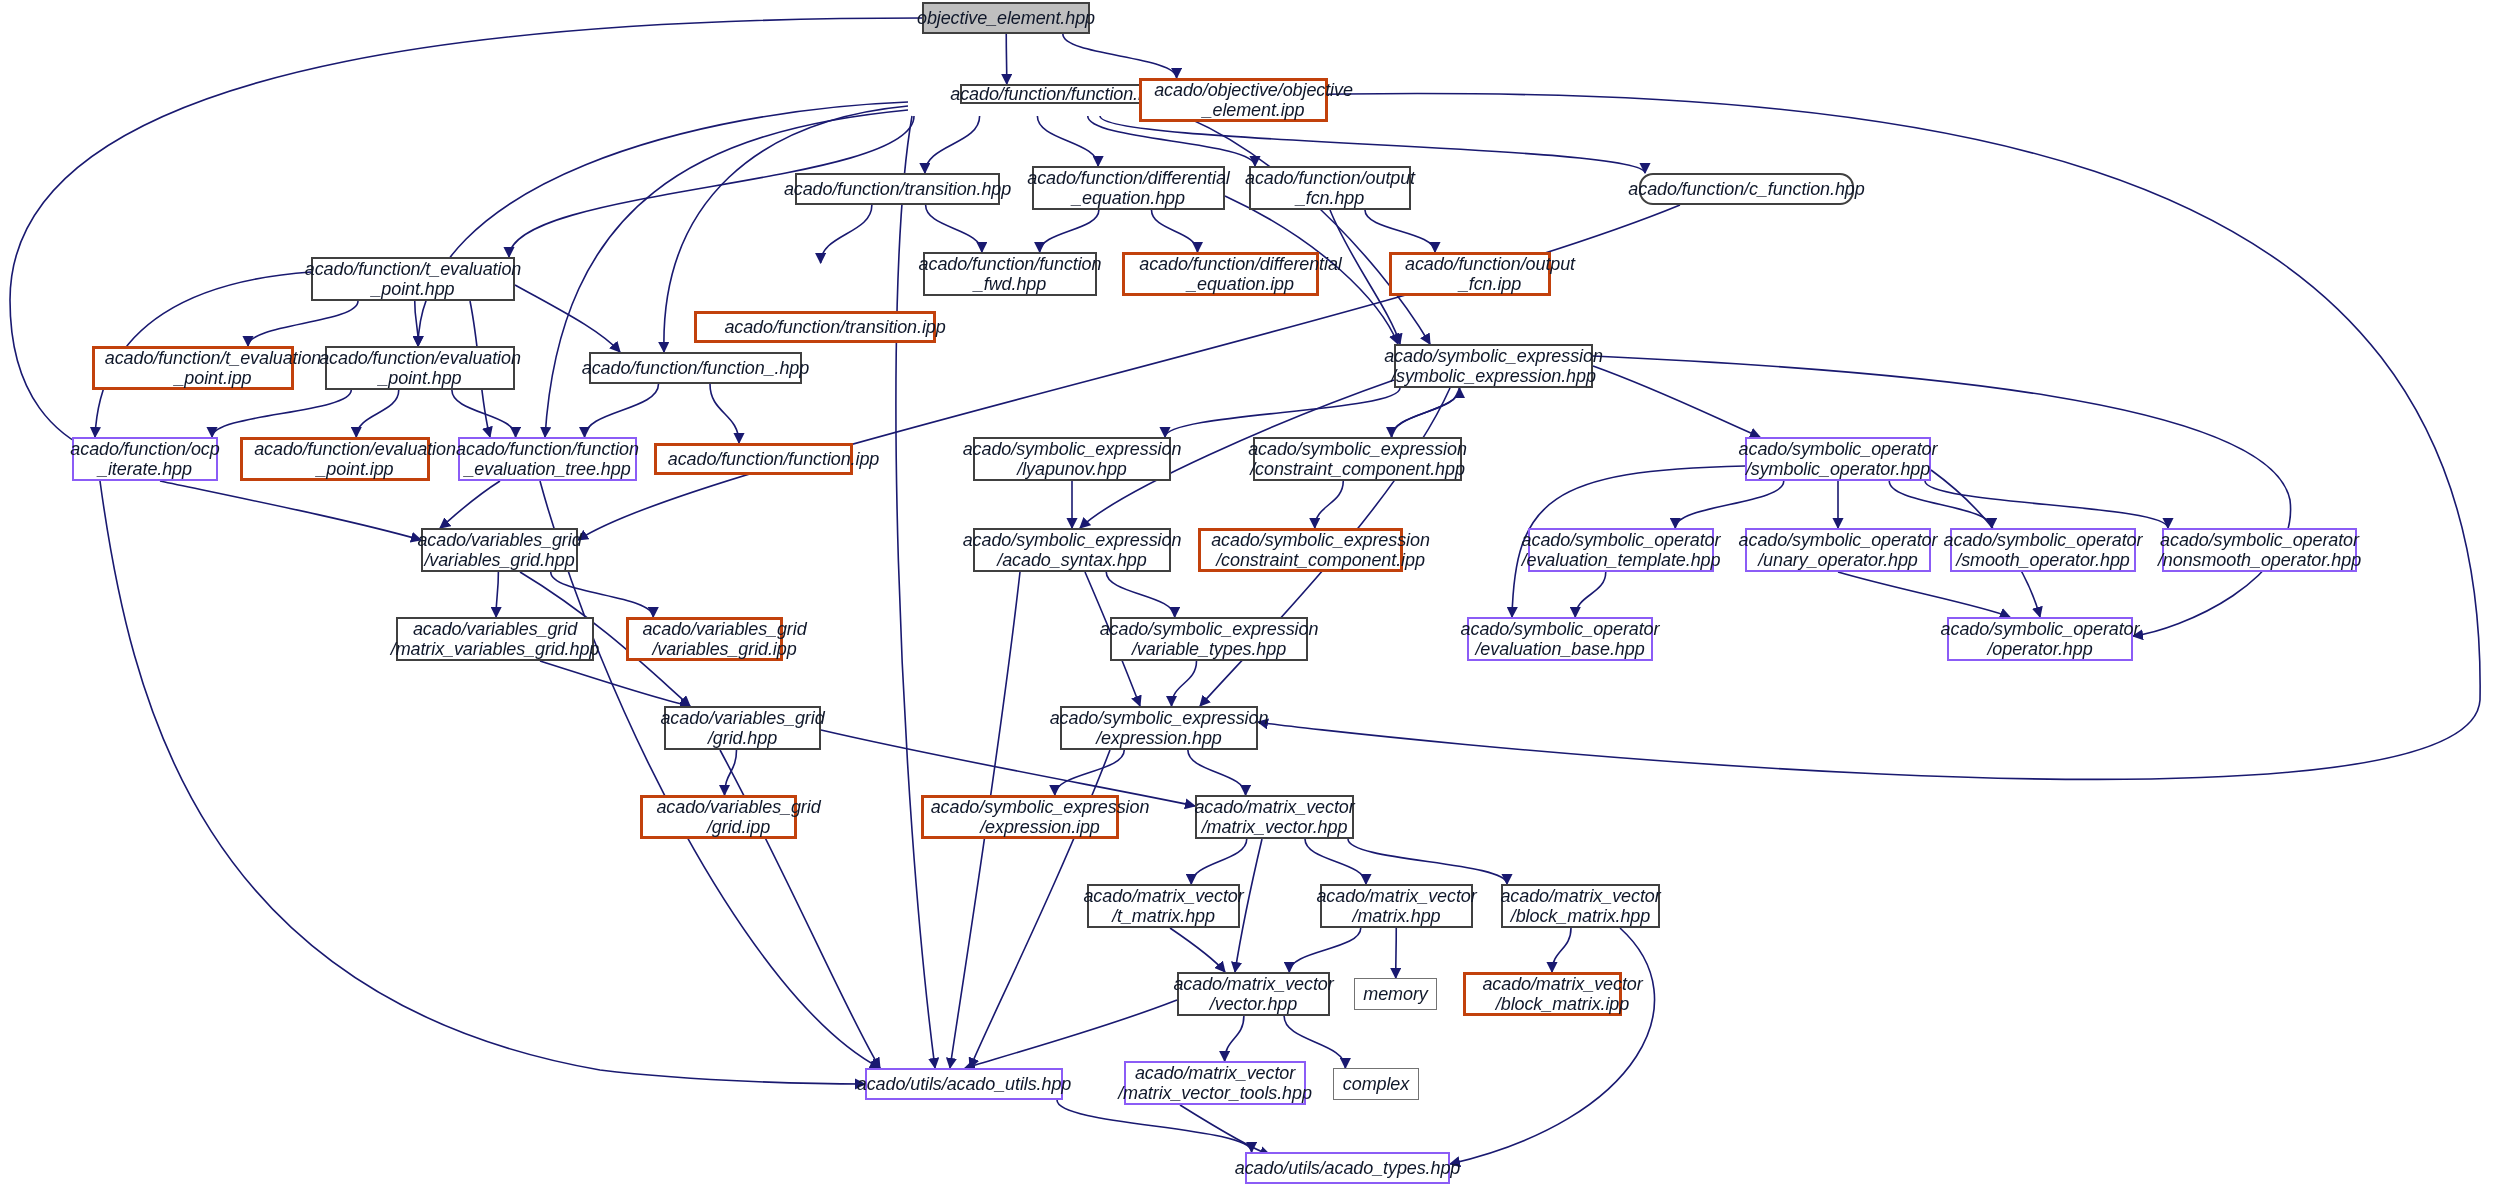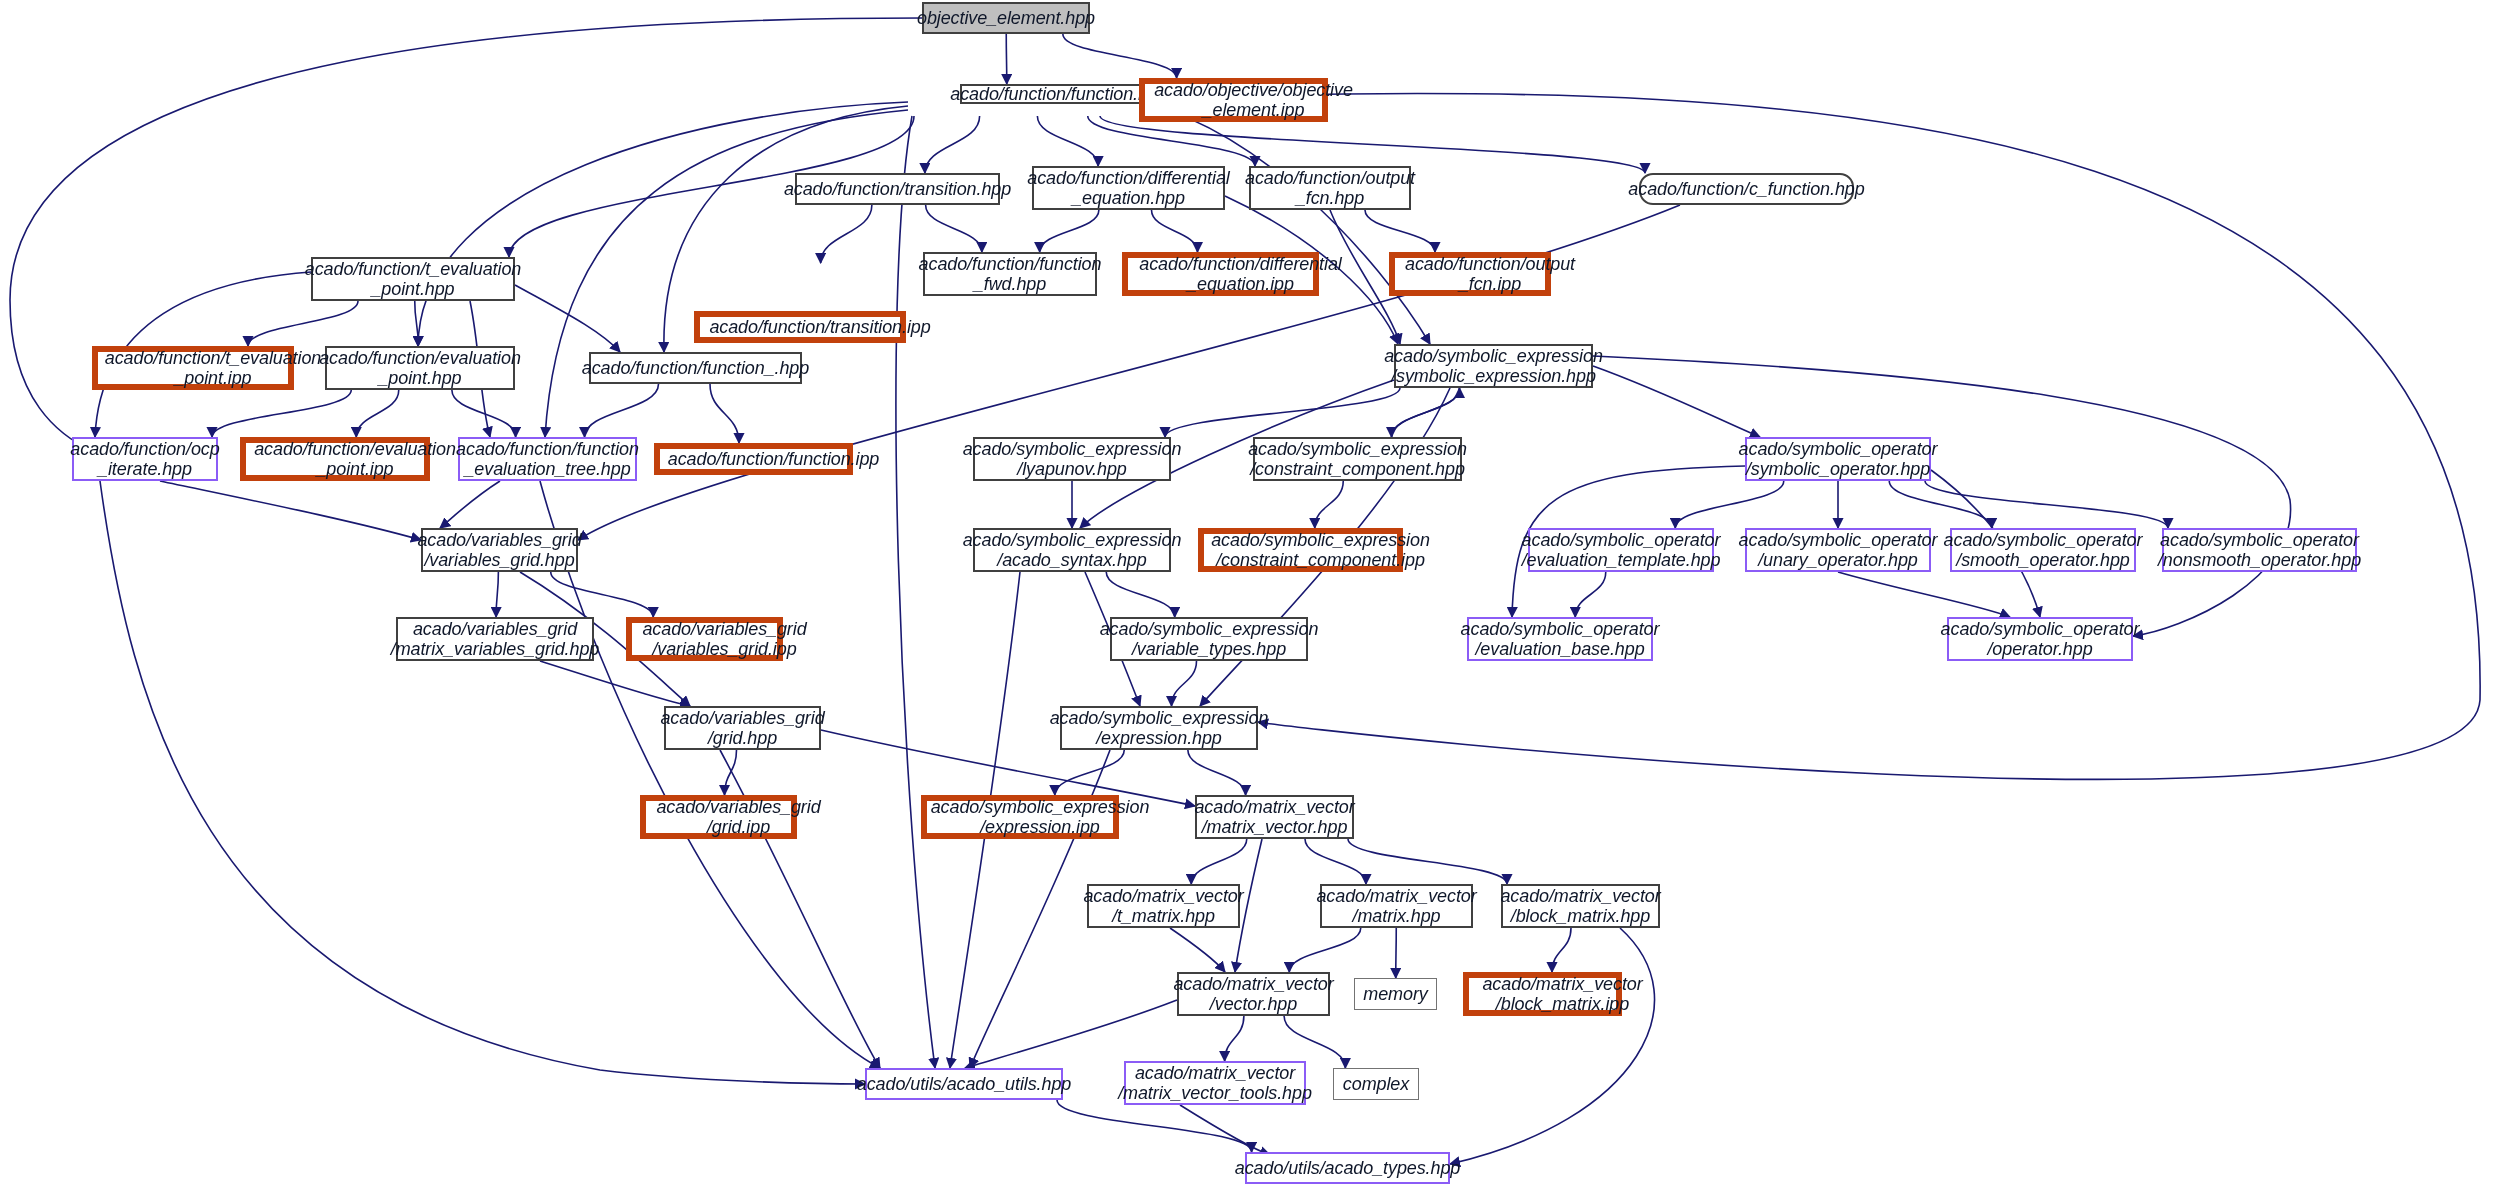--- a/index.html
+++ b/index.html
@@ -40,21 +40,21 @@
   }
   
   .node.k-root {
     background: #bfbfbf;
     border: 2px solid #404040;
   }
   .node.k-hpp {
     border: 2px solid #404040;
   }
   .node.k-ipp {
-    border: 6px solid #c2410c;
+    border: 3px solid #c2410c;
     padding-left: 40px;
   }
   .node.k-red {
     border: 2px solid #8b5cf6;
   }
   .node.k-sys {
     border: 1px solid #737373;
     text-align: right;
   }
 </style>
@@ -158,21 +158,21 @@
       <div class="node k-ipp" style="left: 1139px; top: 78px; width: 189px; height: 44px;">acado/objective/objective
 _element.ipp</div>
       <div class="node k-hpp" style="left: 795px; top: 173px; width: 205px; height: 32px;">acado/function/transition.hpp</div>
       <div class="node k-hpp" style="left: 1032px; top: 166px; width: 193px; height: 44px;">acado/function/differential
 _equation.hpp</div>
       <div class="node k-hpp" style="left: 1249px; top: 166px; width: 162px; height: 44px;">acado/function/output
 _fcn.hpp</div>
       <div class="node k-hpp" style="left: 1639px; top: 173px; width: 215px; height: 32px; border-radius: 14px;">acado/function/c_function.hpp</div>
       <div class="node k-hpp" style="left: 311px; top: 257px; width: 204px; height: 44px;">acado/function/t_evaluation
 _point.hpp</div>
-      <div class="node k-ipp" style="left: 694px; top: 263px; width: 212px; height: 32px; margin-top: 48px;">acado/function/transition.ipp</div>
+      <div class="node k-ipp" style="left: 694px; top: 263px; width: 242px; height: 32px; margin-top: 48px;">acado/function/transition.ipp</div>
       <div class="node k-hpp" style="left: 923px; top: 252px; width: 174px; height: 44px;">acado/function/function
 _fwd.hpp</div>
       <div class="node k-ipp" style="left: 1122px; top: 252px; width: 197px; height: 44px;">acado/function/differential
 _equation.ipp</div>
       <div class="node k-ipp" style="left: 1389px; top: 252px; width: 162px; height: 44px;">acado/function/output
 _fcn.ipp</div>
       <div class="node k-hpp" style="left: 1394px; top: 344px; width: 199px; height: 44px;">acado/symbolic_expression
 /symbolic_expression.hpp</div>
       <div class="node k-ipp" style="left: 92px; top: 346px; width: 202px; height: 44px;">acado/function/t_evaluation
 _point.ipp</div>

